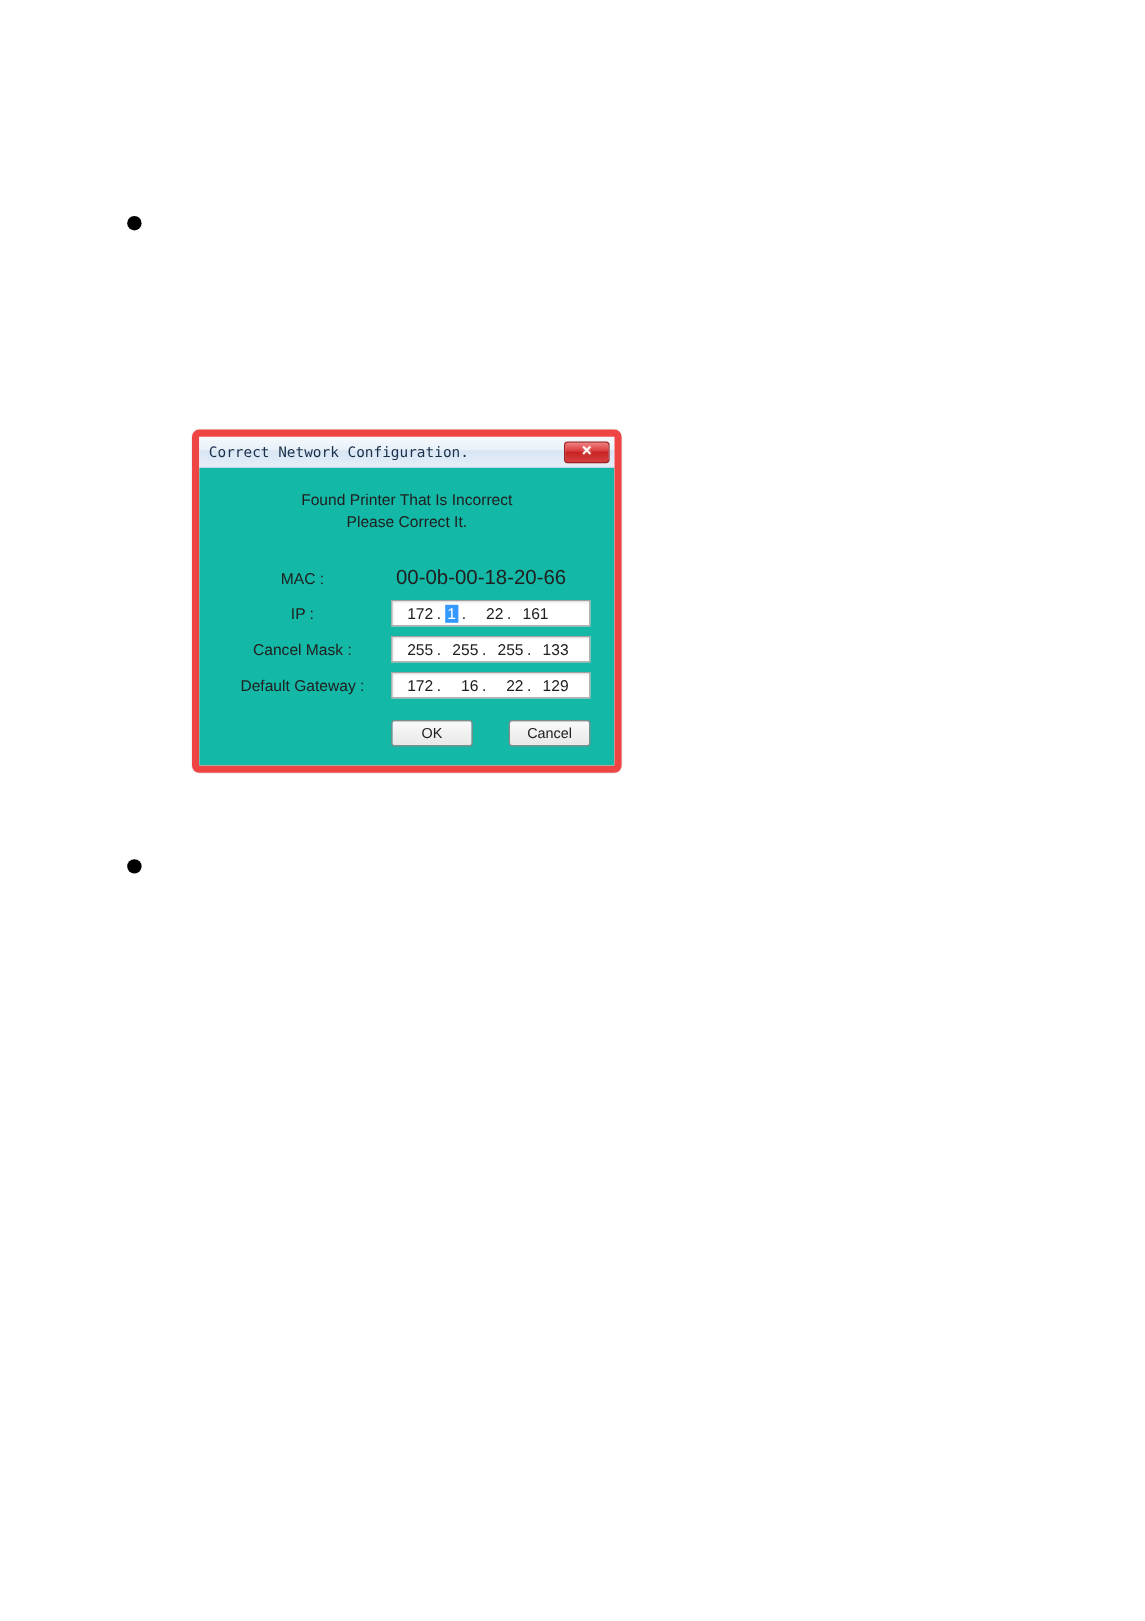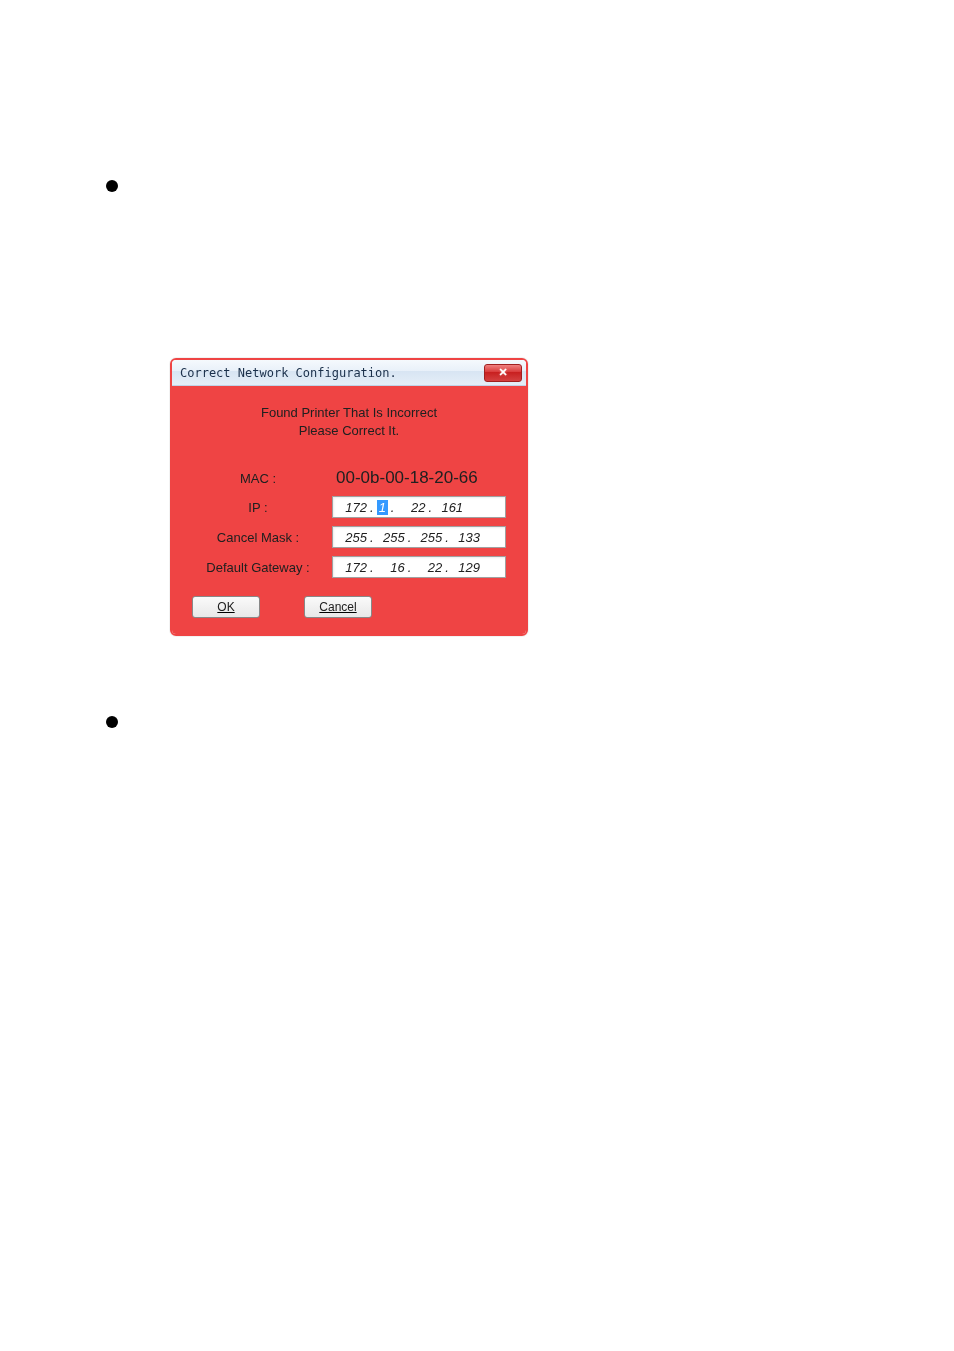--- a/index.html
+++ b/index.html
@@ -24,24 +24,24 @@
     .bullet-1 {
       left: 106px;
       top: 180px;
     }
     .bullet-2 {
       left: 106px;
       top: 716px;
     }
     .dialog {
       position: absolute;
-      left: 170px;
+      left: 160px;
       top: 358px;
       width: 358px;
-      border: 2px solid #ef4444;
+      border: 6px solid #ef4444;
       border-radius: 6px;
       background: #ffffff;
       box-shadow: 0 0 0 1px rgba(0,0,0,0.05);
       overflow: hidden;
     }
     .titlebar {
       height: 26px;
       background: linear-gradient(to bottom, #f5f9fd 0%, #e8f0f9 45%, #d8e5f3 46%, #e5eef8 100%);
       border-bottom: 1px solid #c0d3e8;
       display: flex;
@@ -69,21 +69,21 @@
     }
     .close-icon {
       color: #ffffff;
       font-size: 11px;
       font-weight: bold;
       line-height: 1;
       text-shadow: 0 0 2px rgba(255,255,255,0.5);
     }
     .dialog-body {
       padding: 18px 20px 16px 20px;
-      background: #ef4444;
+      background: #14b8a6;
     }
     .message {
       text-align: center;
       font-size: 13px;
       color: #202020;
       line-height: 1.4;
       margin-bottom: 28px;
     }
     .message-line {
       display: block;
@@ -107,21 +107,20 @@
     }
     .ip-input {
       display: inline-flex;
       align-items: center;
       border: 1px solid #a0a0a0;
       background: #ffffff;
       height: 22px;
       padding: 0 6px;
       width: 174px;
       box-shadow: inset 1px 1px 2px rgba(0,0,0,0.08);
-      font-style: italic;
     }
     .ip-octet {
       font-size: 13px;
       color: #202020;
       width: 28px;
       text-align: right;
       white-space: pre;
     }
     .ip-dot {
       font-size: 13px;
@@ -130,24 +129,23 @@
     }
     .ip-octet.highlighted {
       background: #3399ff;
       color: #ffffff;
       padding: 0 2px;
       width: auto;
       text-align: center;
     }
     .button-row {
       display: flex;
-      justify-content: flex-start;
-      gap: 44px;
+      justify-content: flex-end;
+      gap: 30px;
       margin-top: 18px;
-      text-decoration: underline;
     }
     .dlg-button {
       min-width: 68px;
       height: 22px;
       background: linear-gradient(to bottom, #fafafa, #e8e8e8);
       border: 1px solid #888888;
       border-radius: 3px;
       font-size: 12px;
       color: #202020;
       cursor: pointer;

